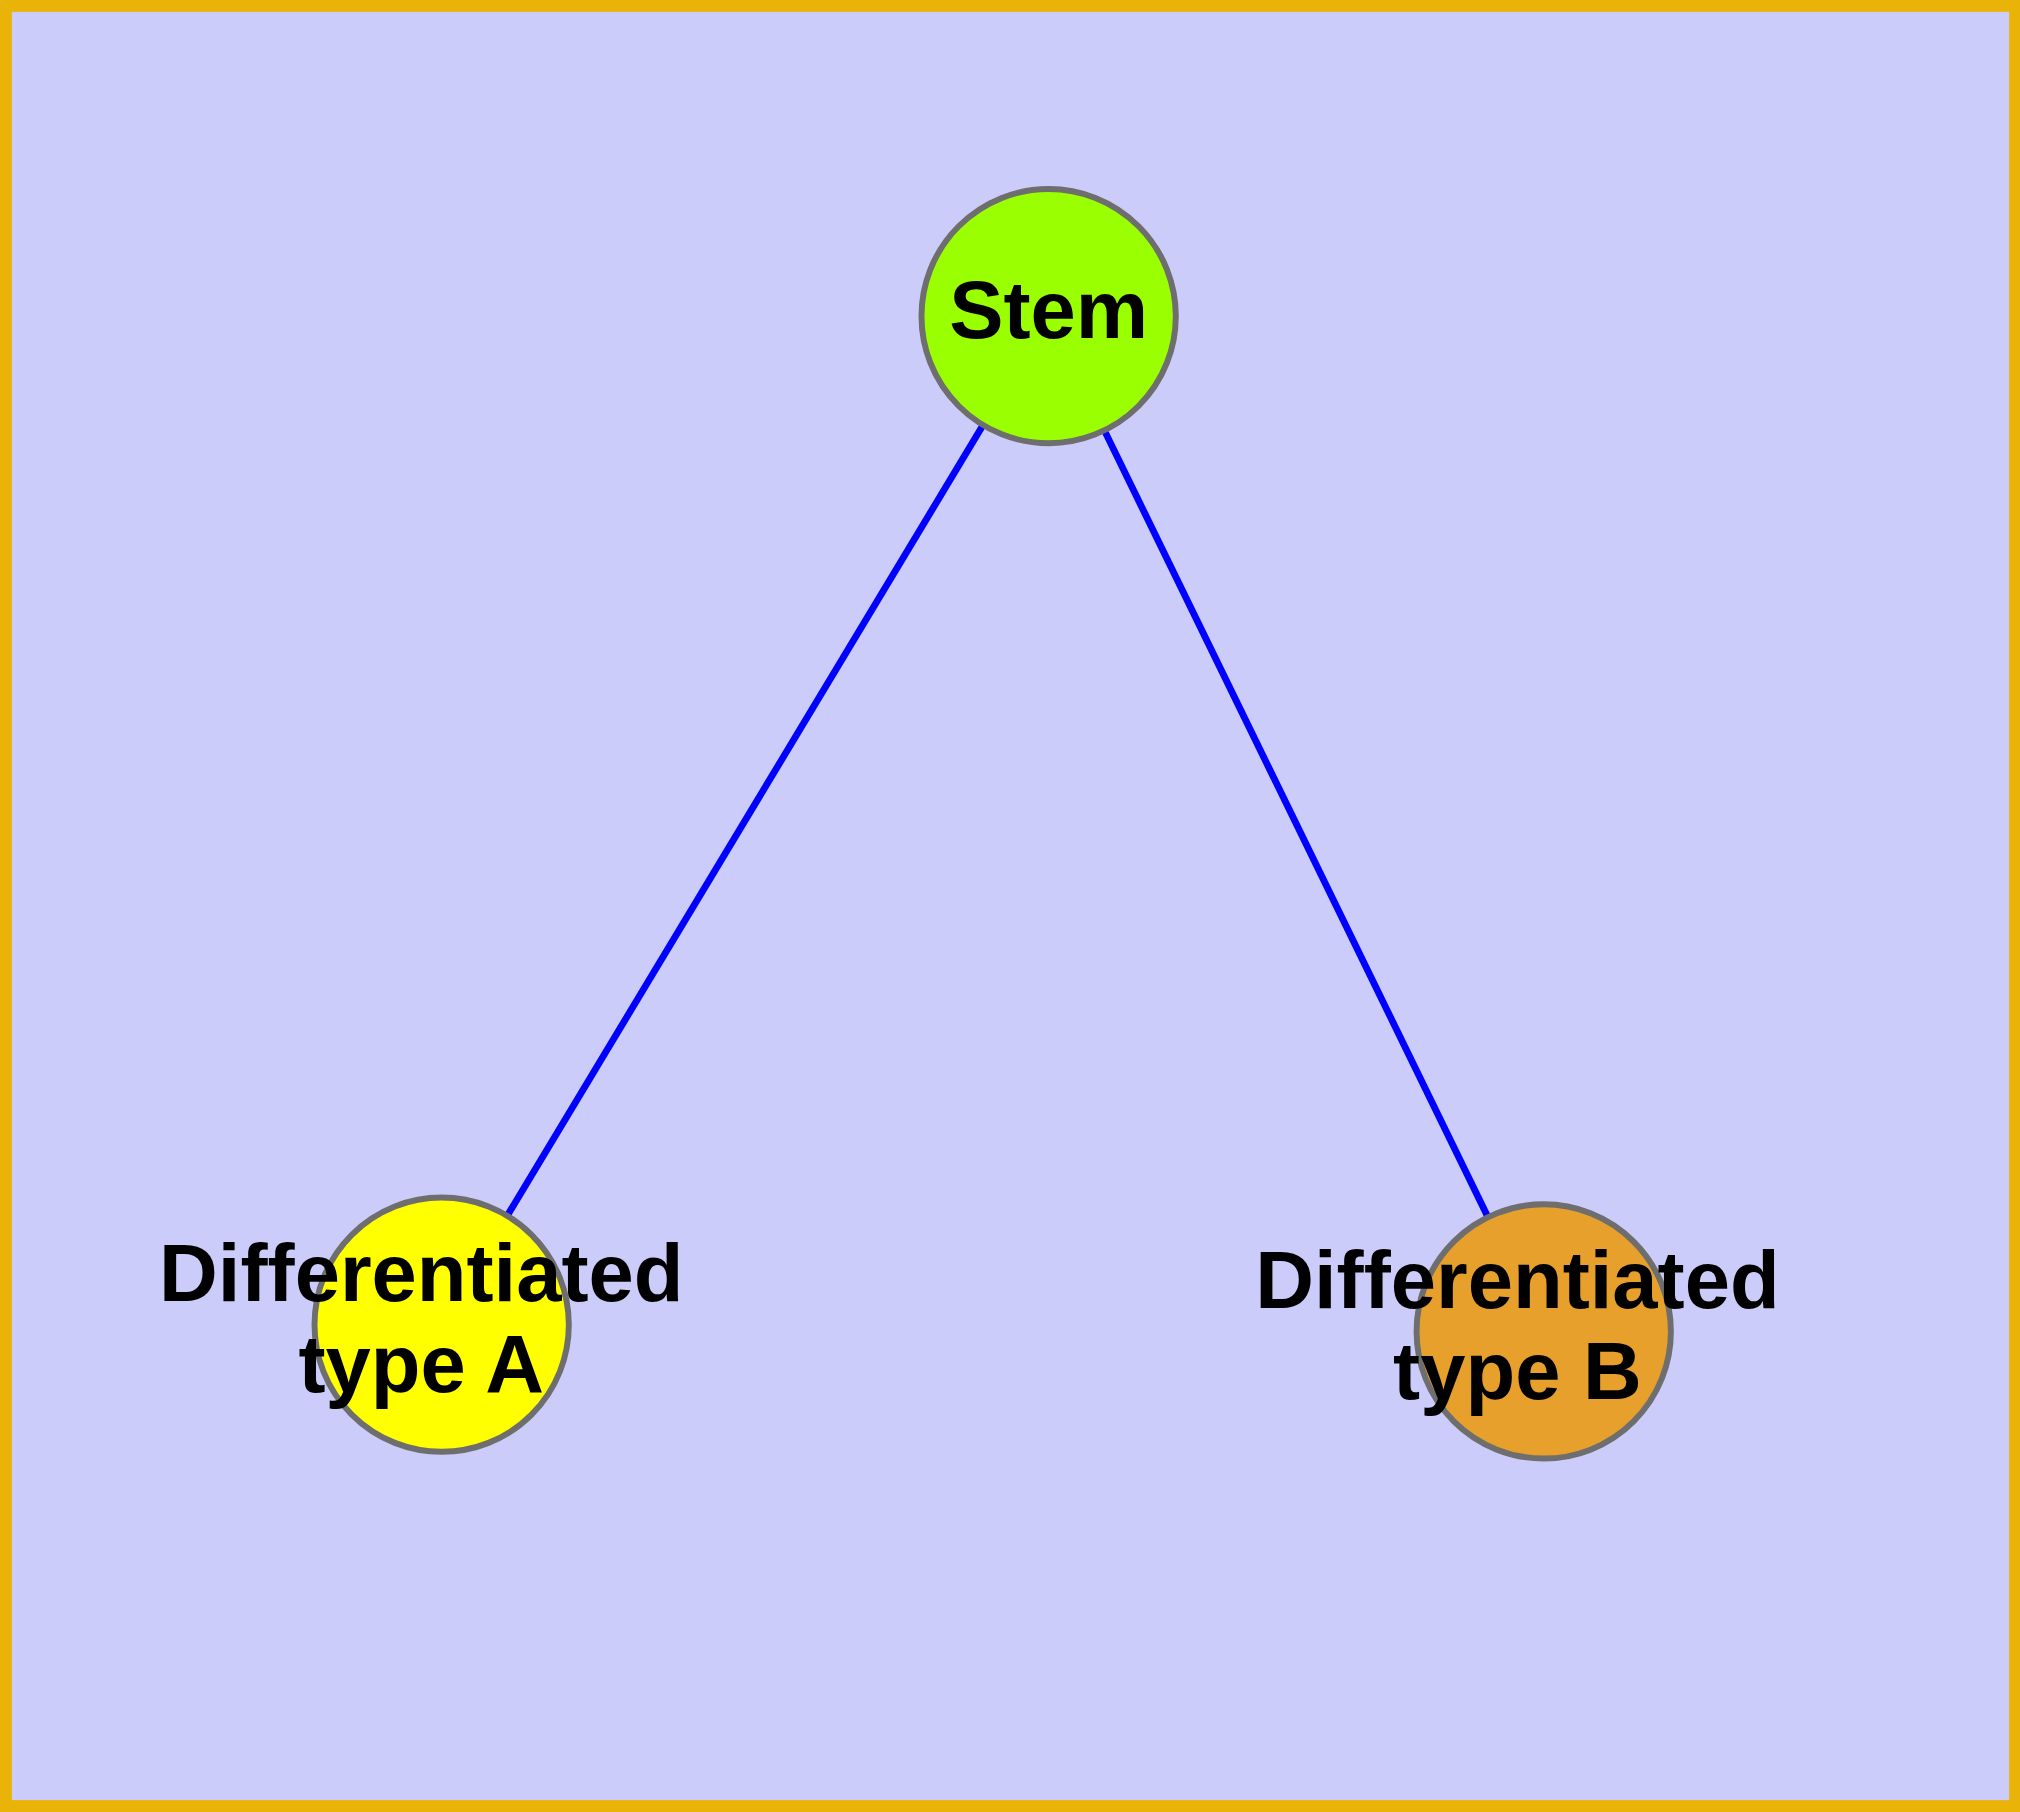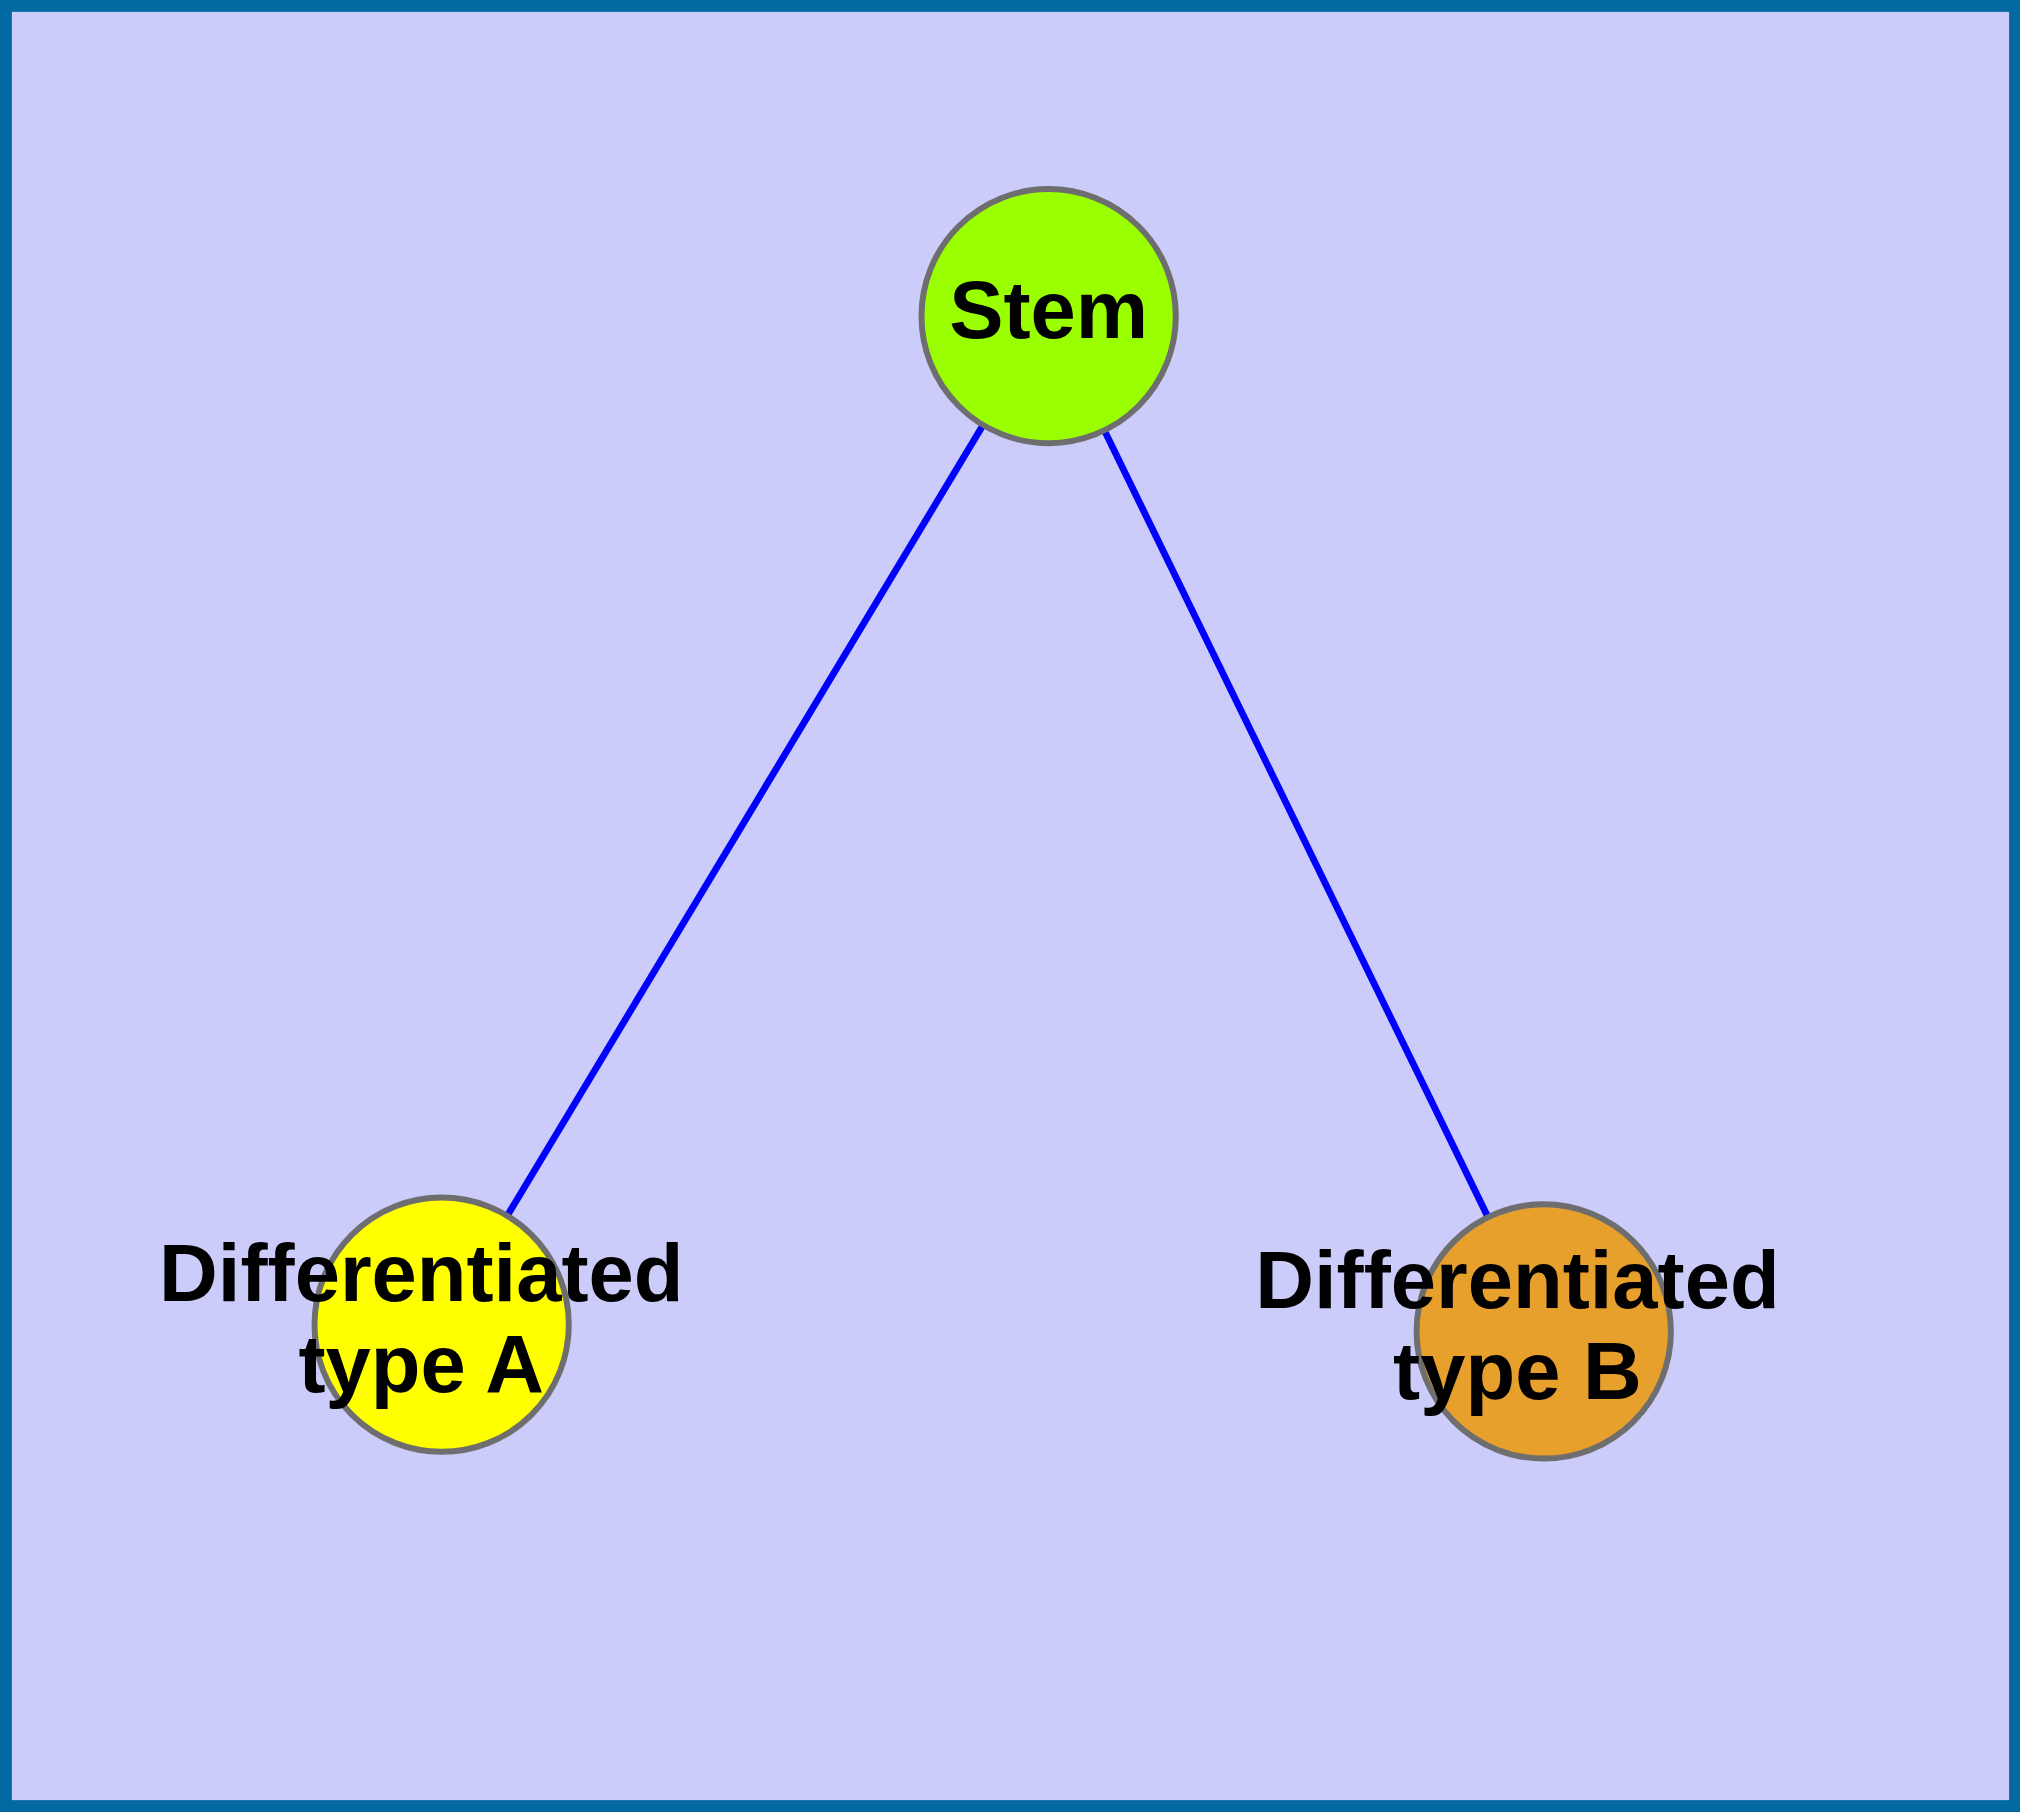--- a/index.html
+++ b/index.html
@@ -33,21 +33,21 @@
     font-weight: bold;
     fill: #000000;
     text-anchor: middle;
     dominant-baseline: middle;
     paint-order: normal;
   }
 </style>
 </head>
 <body style="background: rgb(255, 255, 255);">
 
-<div id="graph-canvas" style="background: #0369a1;">
+<div id="graph-canvas" style="background: #eab308;">
   <svg id="graph-svg" viewBox="0 0 2384 2138" preserveAspectRatio="none" xmlns="http://www.w3.org/2000/svg">
     <rect id="plot-bg" x="14" y="14" width="2356" height="2110" fill="#ccccfa"></rect>
     <g id="edges-layer">
         <line x1="1160.6979699584297" y1="499.8148264657383" x2="597.3020300415702" y2="1436.1851735342618" stroke="#0000ff" stroke-width="8" stroke-linecap="butt" id="edge-stem-diff_a"></line>
         <line x1="1301.8516894761797" y1="506.0348013569576" x2="1756.1483105238203" y2="1437.9651986430424" stroke="#0000ff" stroke-width="8" stroke-linecap="butt" id="edge-stem-diff_b"></line>
       </g>
     <g id="nodes-layer">
         <g>
           <circle cx="1237" cy="373" r="150" fill="#9aff00" stroke="#6e6e6e" stroke-width="7"></circle>
           <text class="node-label" x="1237" y="373" font-size="96" fill="#000000"><tspan x="1237">Stem</tspan></text>

